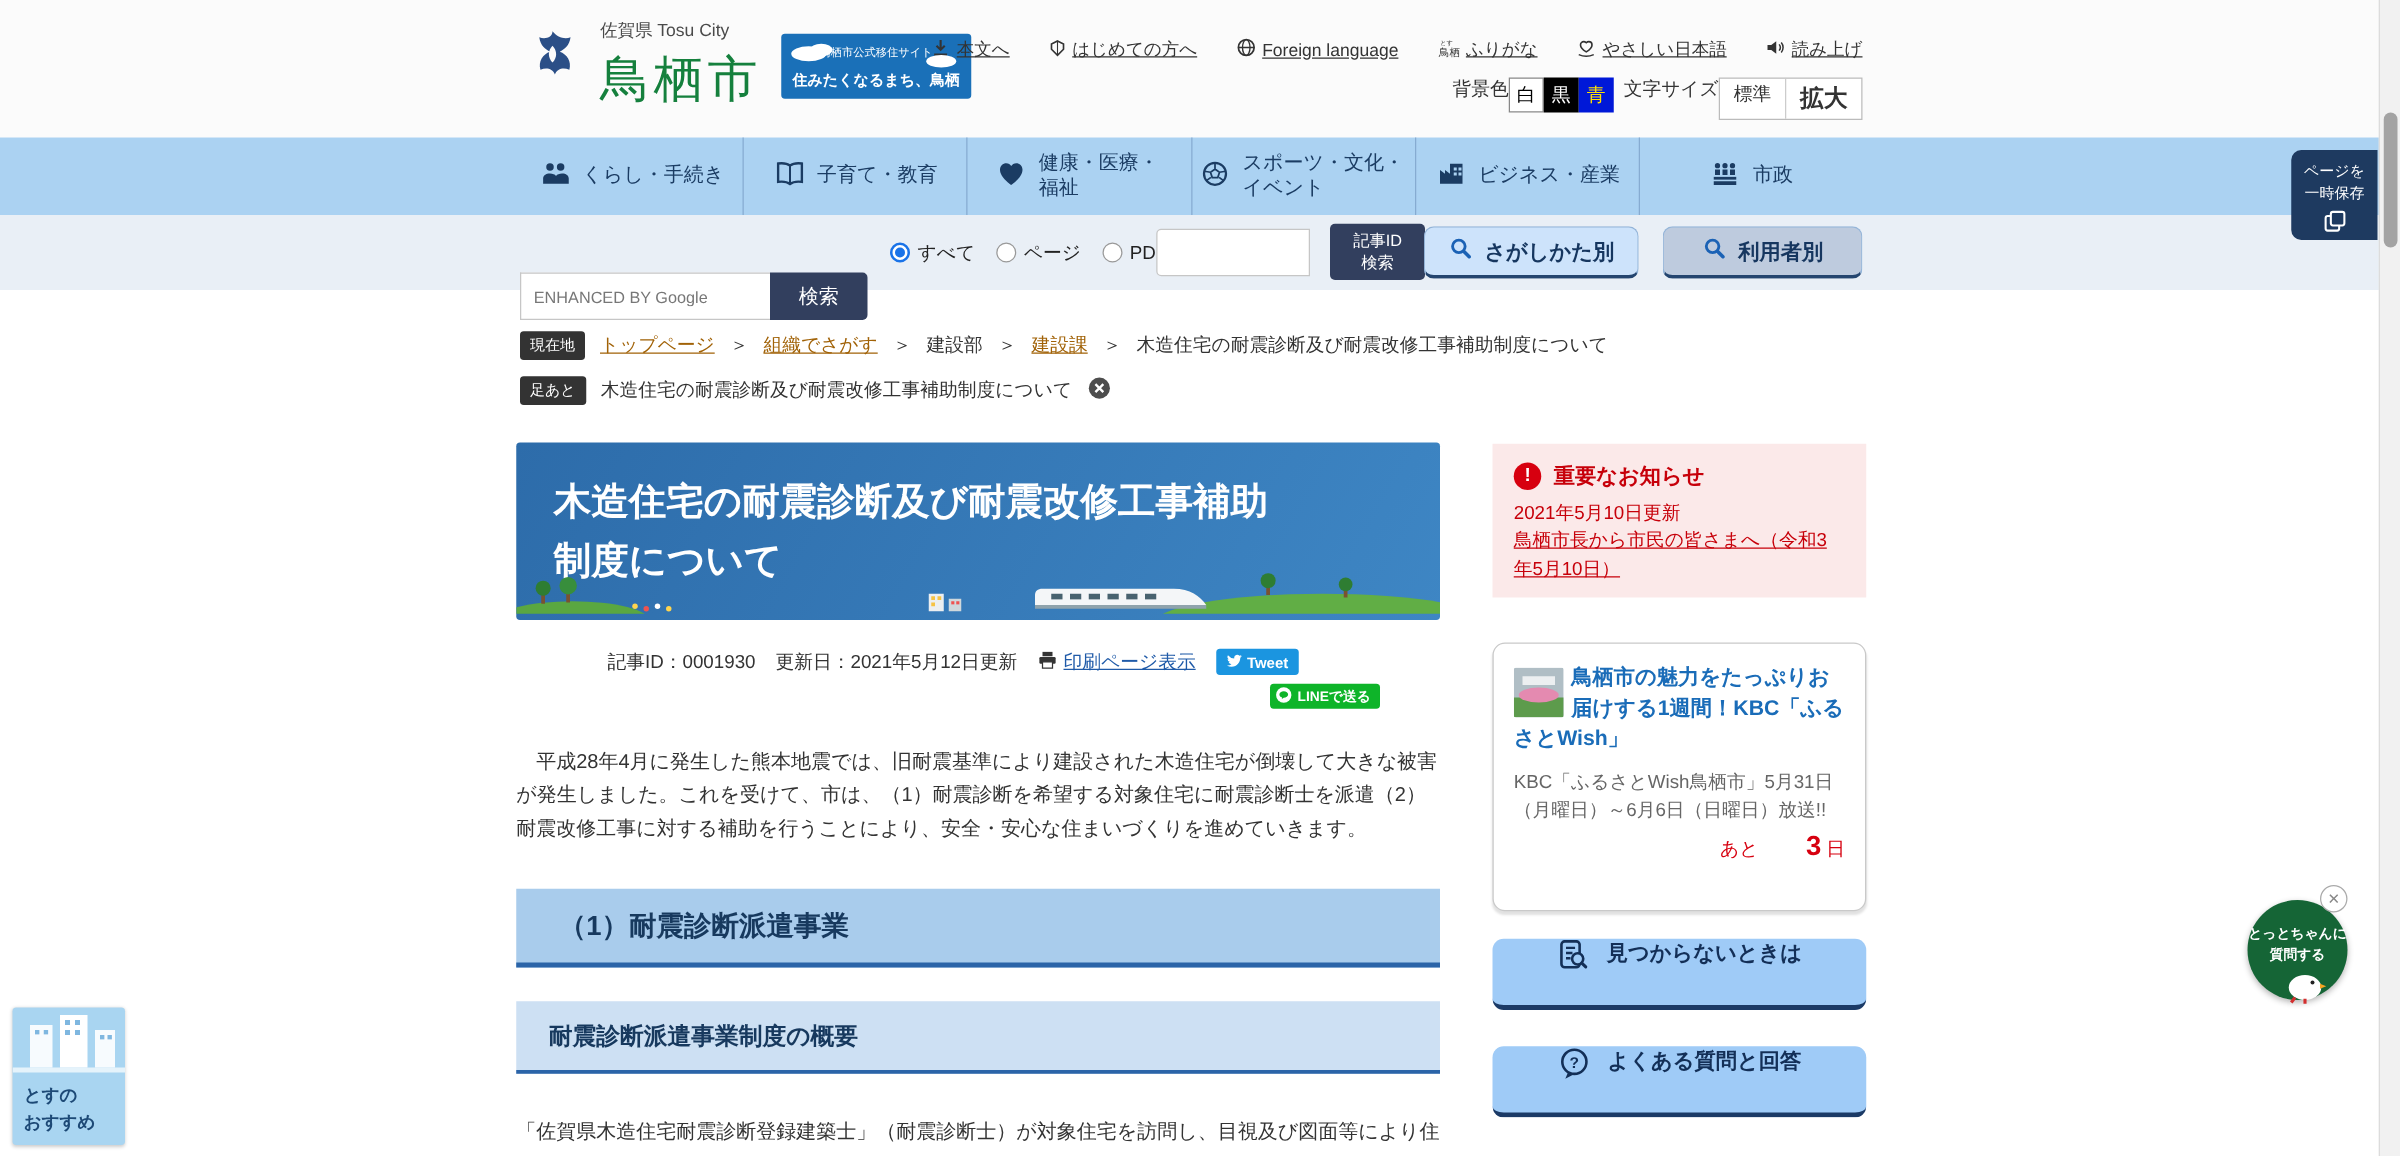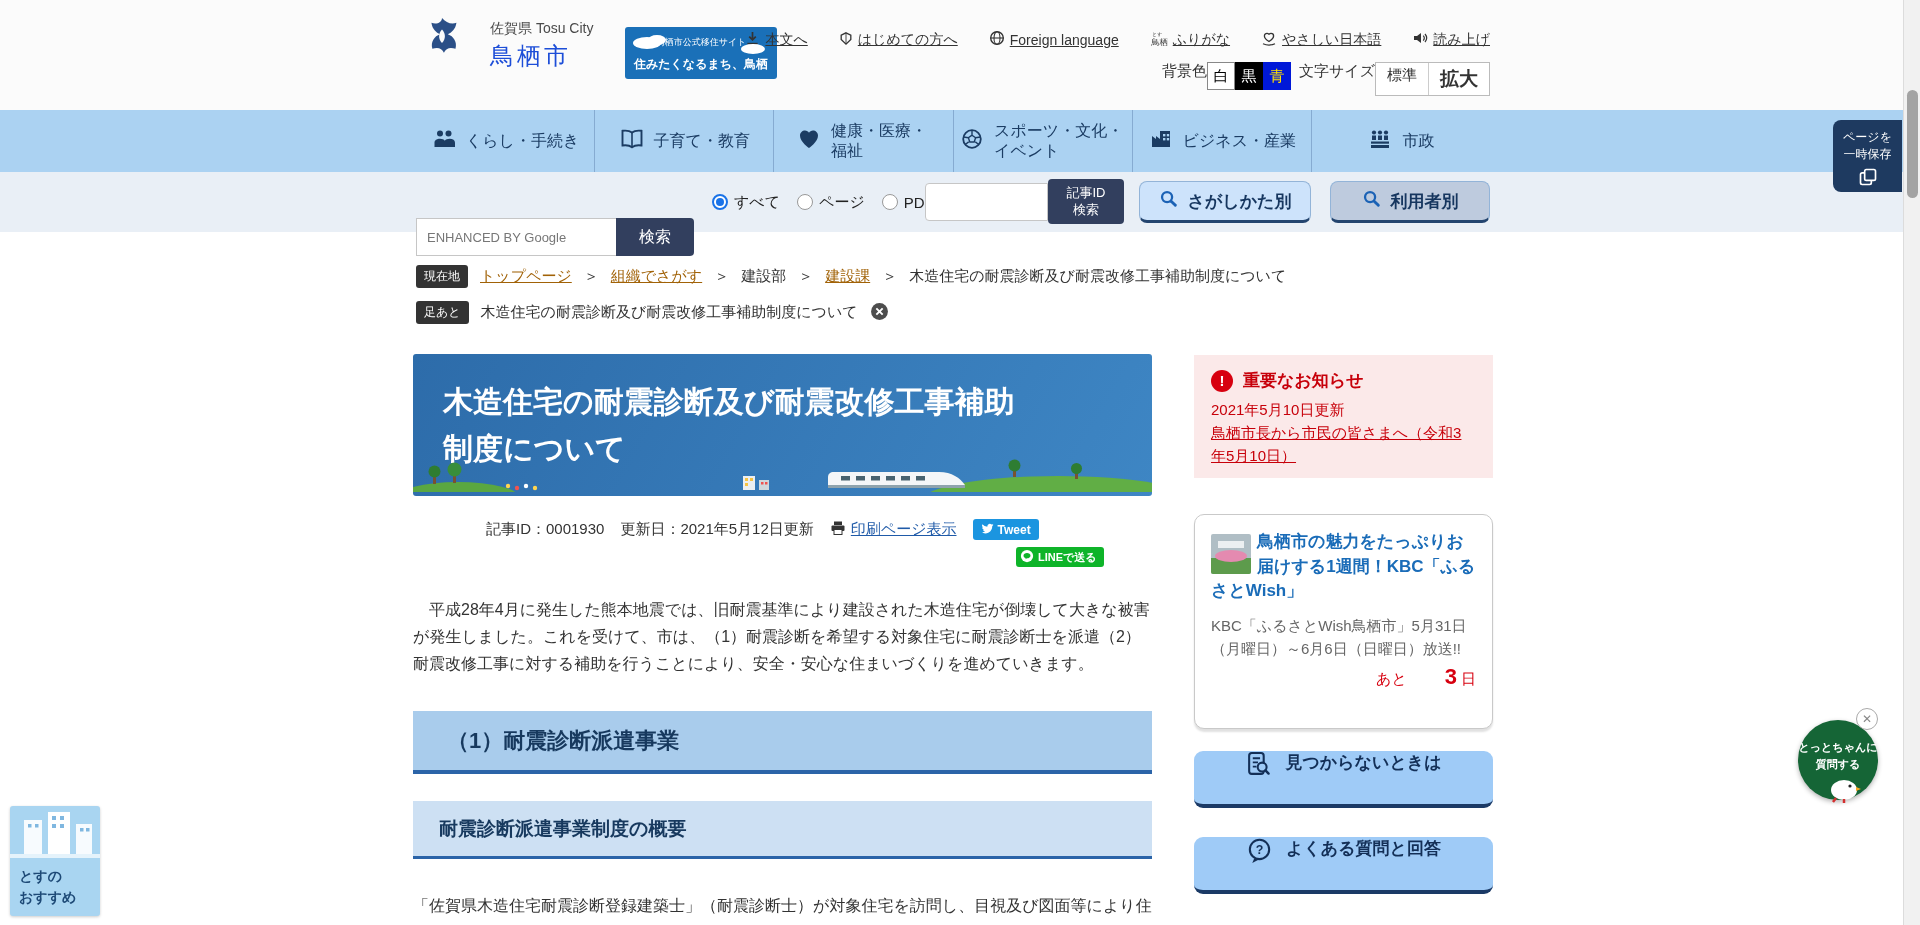--- a/index.html
+++ b/index.html
@@ -2,23 +2,23 @@
 <html><head>
 <meta charset="utf-8">
 <style>
   * { margin:0; padding:0; box-sizing:border-box; }
   html,body { width:1920px; height:925px; overflow:hidden; }
   body { font-family:"Liberation Sans","DejaVu Sans",sans-serif; background:#fff; }
   #page { position:relative; width:1920px; height:925px; background:#fff; overflow:hidden; }
 
   
   .header { position:absolute; left:0; top:0; width:1920px; height:110px; background:#fbfbfb; }
-  .logo { position:absolute; left:416px; top:16px; display:flex; align-items:center; gap:22px; cursor:pointer; }
+  .logo { position:absolute; left:416px; top:16px; display:flex; align-items:center; gap:12px; cursor:pointer; }
   .logo-texts .pref { font-size:14px; color:#4a4a4a; margin-bottom:2px; }
-  .logo-texts .city { font-size:24px; color:#1d4ed8; letter-spacing:3px; }
+  .logo-texts .city { font-size:40px; color:#15803d; letter-spacing:3px; }
   .banner { position:absolute; left:625px; top:27px; width:152px; height:52px; background:#1a70b8; border-radius:3px; color:#fff; overflow:hidden; cursor:pointer; }
   .banner .b1 { font-size:9px; text-align:center; margin-top:9px; position:relative; z-index:2; }
   .banner .b2 { font-size:12px; font-weight:bold; text-align:center; margin-top:7px; position:relative; z-index:2; }
   .banner svg { position:absolute; left:0; top:0; z-index:1; }
   .util-row { position:absolute; top:30px; right:430px; display:flex; align-items:center; gap:31px; }
   .util-item { display:flex; align-items:center; gap:5px; font-size:14px; color:#333; cursor:pointer; }
   .util-item .lbl { text-decoration:underline; color:#333; }
   .util-item svg { flex:none; }
   .ctrl-row { position:absolute; top:62px; right:430px; display:flex; align-items:flex-start; font-size:15px; color:#333; }
   .swatch { width:28px; height:28px; display:flex; align-items:center; justify-content:center; font-size:15px; cursor:pointer; }
@@ -43,21 +43,21 @@
   .search-strip { position:absolute; left:0; top:172px; width:1920px; height:60px; background:#e9eff6; }
   .gsearch { position:absolute; left:416px; top:11px; display:flex;margin-top:35px; }
   .gsearch input { width:200px; height:38px; border:1px solid #c6c6c6; border-right:none; background:#fff; padding:0 10px; font-size:13px; color:#555; font-family:inherit; }
   .gsearch input::placeholder { color:#777; }
   .gsearch button { width:78px; height:38px; background:#323f5e; color:#fff; font-size:16px; border:none; border-radius:0 4px 4px 0; cursor:pointer; font-family:inherit; }
   .filters { position:absolute; left:712px; top:11px; height:38px; display:flex; align-items:center; gap:17px; font-size:15px; color:#222; }
   .filter { display:flex; align-items:center; gap:6px; cursor:pointer; }
   .radio { width:16px; height:16px; border-radius:50%; border:1px solid #999; background:#fff; position:relative; }
   .radio.on { border:2px solid #1a73e8; }
   .radio.on::after { content:""; position:absolute; inset:2px; border-radius:50%; background:#1a73e8; }
-  .idsearch { position:absolute; left:925px; top:11px; display:flex; align-items:flex-start; }
+  .idsearch { position:absolute; left:925px; top:11px; display:flex; align-items:flex-start;gap:16px; }
   .idsearch input { width:123px; height:38px; border:1px solid #c6c6c6; border-radius:4px 0 0 4px; background:#fff; padding:0 8px; font-family:inherit; }
   .idsearch button { width:76px; height:45px; margin-top:-4px; background:#323f5e; color:#fff; font-size:13px; line-height:1.3; border:none; border-radius:4px; cursor:pointer; font-family:inherit; }
   .pill-btn { position:absolute; top:9px; height:42px; border-radius:8px; display:flex; align-items:center; justify-content:center; gap:10px; font-size:17px; font-weight:bold; color:#16365f; border:1px solid #93b4d8; border-bottom:3px solid #24456f; cursor:pointer; }
   #by-method { left:1139px; width:172px; background:#cde3fb; }
   #by-user   { left:1330px; width:160px; background:#becbde; }
 
   
   .breadcrumb { position:absolute; left:416px; top:265px; display:flex; align-items:center; gap:12px; font-size:15px; color:#333; white-space:nowrap; }
   .badge { background:#333; color:#fff; font-size:12px; padding:3px 8px; border-radius:3px; }
   .bc-link { color:#a16207; text-decoration:underline; cursor:pointer; }

